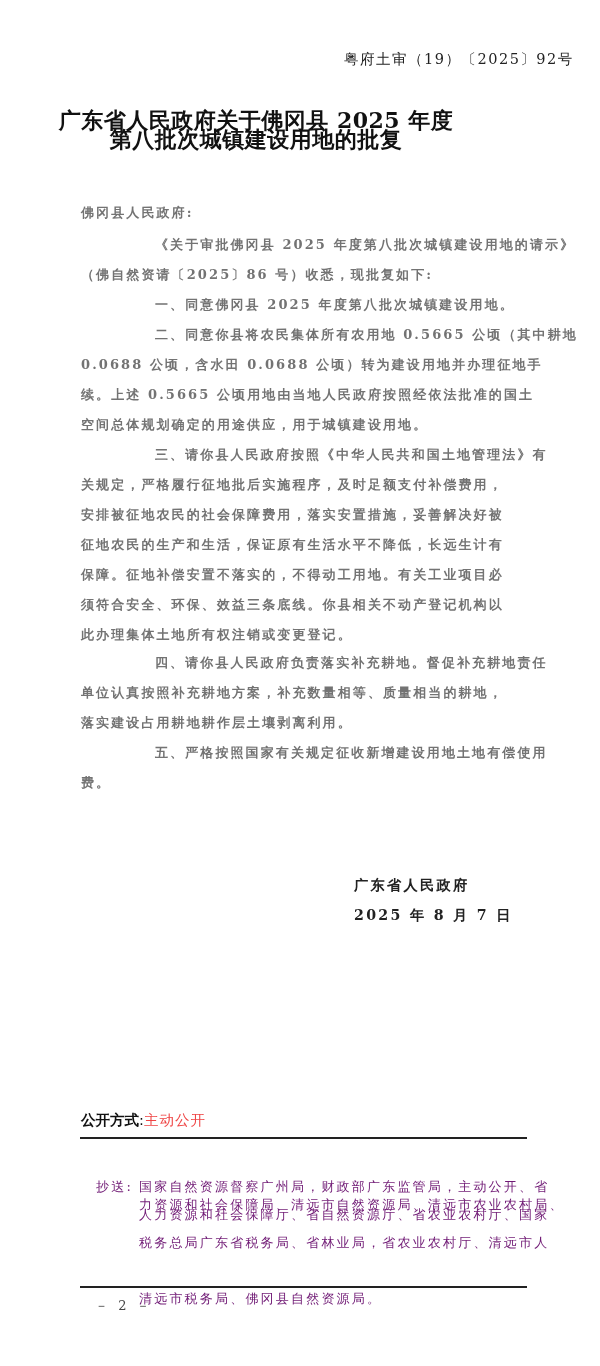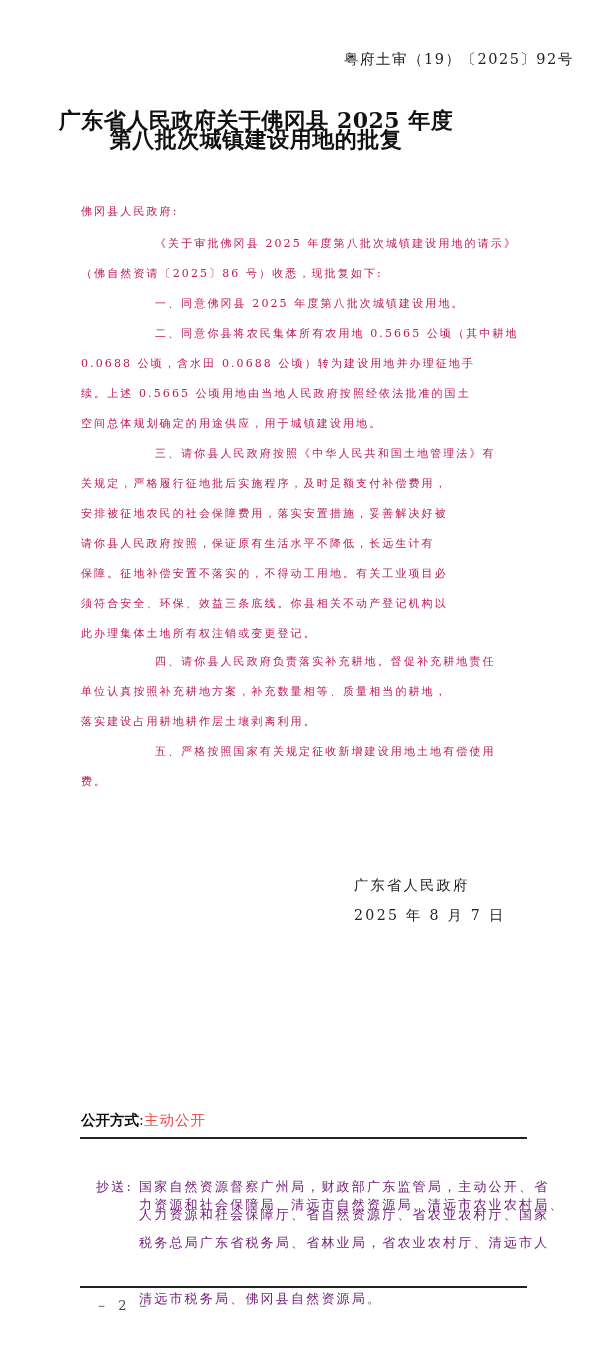--- a/index.html
+++ b/index.html
@@ -4,23 +4,23 @@
 <style>
   html, body { margin:0; padding:0; background:#ffffff; }
   body { width:600px; height:1366px; position:relative; overflow:hidden;
          font-family:"DejaVu Serif","Liberation Serif",serif; color:#1a1a1a; }
   .abs { position:absolute; white-space:nowrap; }
   .docno { left:312px; top:50px; font-size:14.5px; letter-spacing:1.5px; color:#222;margin-left:32px; }
   .title { left:0; width:512px; text-align:center; font-weight:bold; font-size:22px; color:#111;
            font-family:"DejaVu Serif","Liberation Serif",serif; letter-spacing:0.5px; }
   .t1 { top:106px; }
   .t2 { top:125px;text-align:center; }
-  .body-line { left:81px; font-size:11px; letter-spacing:2.1px; color:#be185d; }
+  .body-line { left:81px; font-size:13px; letter-spacing:2.1px; color:#737373;font-weight:bold; }
   .indent { left:115px;margin-left:40px; }
-  .sig { left:354px; font-size:14.2px; letter-spacing:2.3px; color:#222; }
+  .sig { left:354px; font-size:14.2px; letter-spacing:2.3px; color:#222;font-weight:bold; }
   .pub { left:81px; top:1111px; font-size:14.5px; color:#111; font-family:"DejaVu Sans","Liberation Sans",sans-serif; }
   .pub b { font-weight:bold; }
   .pub .v { font-family:"DejaVu Serif","Liberation Serif",serif; font-weight:normal; letter-spacing:1px; color:#ef4444; }
   .rule { position:absolute; left:80px; width:447px; height:1.5px; background:#222; }
   .cc { font-size:13px; letter-spacing:2.2px; color:#701a75;margin-top:32px; }
   .cc-label { left:96px; }
   .cc-line { left:139px; }
   .pageno { left:95px; top:1297px; font-size:13px; color:#444; letter-spacing:3px; }
 </style>
 </head>
@@ -40,21 +40,21 @@
   <div class="abs body-line indent" style="top:296px">一、同意佛冈县 2025 年度第八批次城镇建设用地。</div>
 
   <div class="abs body-line indent" style="top:326px">二、同意你县将农民集体所有农用地 0.5665 公顷（其中耕地</div>
   <div class="abs body-line" style="top:356px">0.0688 公顷，含水田 0.0688 公顷）转为建设用地并办理征地手</div>
   <div class="abs body-line" style="top:386px">续。上述 0.5665 公顷用地由当地人民政府按照经依法批准的国土</div>
   <div class="abs body-line" style="top:416px">空间总体规划确定的用途供应，用于城镇建设用地。</div>
 
   <div class="abs body-line indent" style="top:446px">三、请你县人民政府按照《中华人民共和国土地管理法》有</div>
   <div class="abs body-line" style="top:476px">关规定，严格履行征地批后实施程序，及时足额支付补偿费用，</div>
   <div class="abs body-line" style="top:506px">安排被征地农民的社会保障费用，落实安置措施，妥善解决好被</div>
-  <div class="abs body-line" style="top:536px">请你县人民政府按照，保证原有生活水平不降低，长远生计有</div>
+  <div class="abs body-line" style="top:536px">征地农民的生产和生活，保证原有生活水平不降低，长远生计有</div>
   <div class="abs body-line" style="top:566px">保障。征地补偿安置不落实的，不得动工用地。有关工业项目必</div>
   <div class="abs body-line" style="top:596px">须符合安全、环保、效益三条底线。你县相关不动产登记机构以</div>
   <div class="abs body-line" style="top:626px">此办理集体土地所有权注销或变更登记。</div>
 
   <div class="abs body-line indent" style="top:654px">四、请你县人民政府负责落实补充耕地。督促补充耕地责任</div>
   <div class="abs body-line" style="top:684px">单位认真按照补充耕地方案，补充数量相等、质量相当的耕地，</div>
   <div class="abs body-line" style="top:714px">落实建设占用耕地耕作层土壤剥离利用。</div>
 
   <div class="abs body-line indent" style="top:744px">五、严格按照国家有关规定征收新增建设用地土地有偿使用</div>
   <div class="abs body-line" style="top:774px">费。</div>

